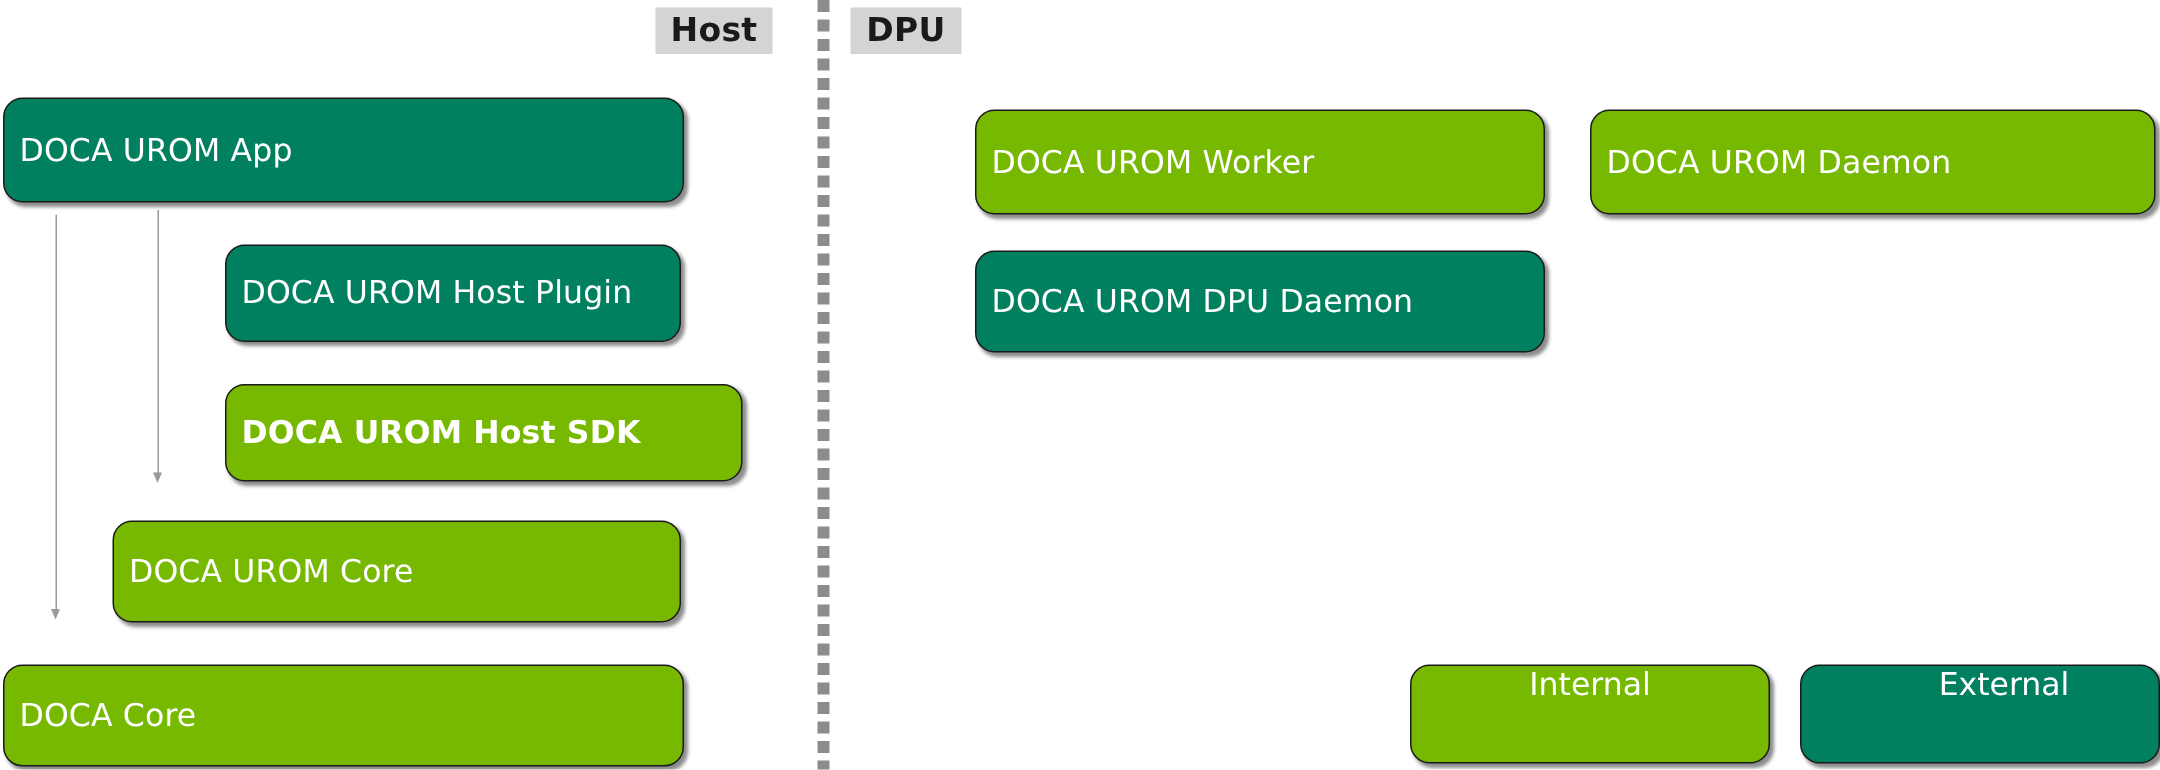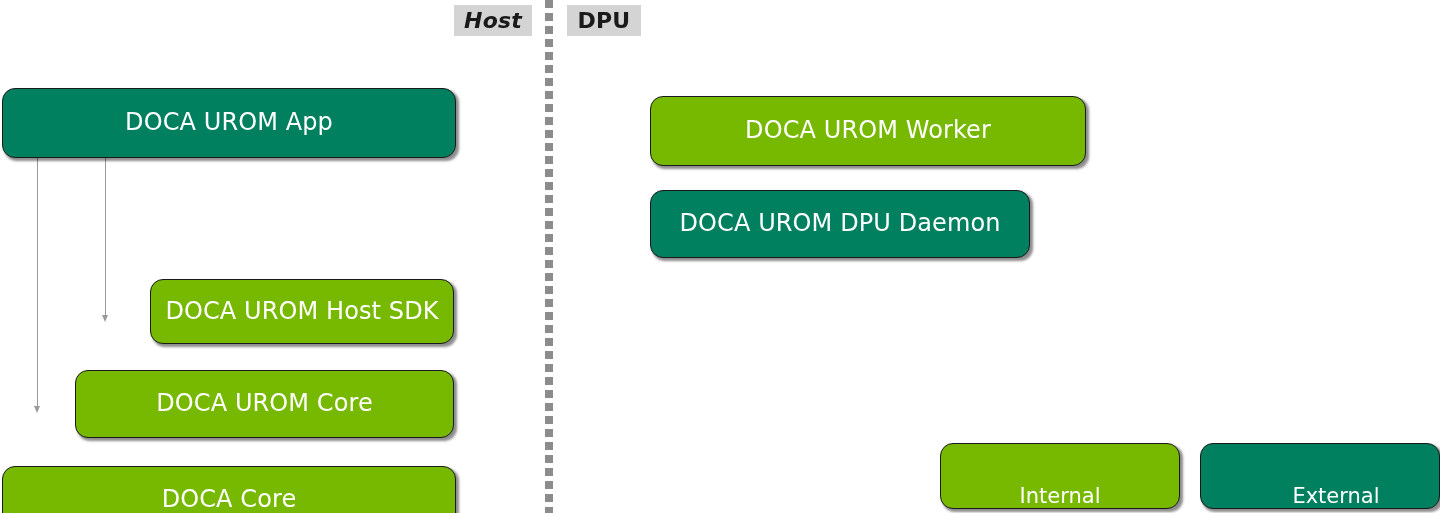--- a/index.html
+++ b/index.html
@@ -25,29 +25,27 @@
 
   
   .block {
     position: absolute;
     box-sizing: border-box;
     border-radius: 13px;
     border: 1.2px solid #1a1a1a;
     color: #ffffff;
     display: flex;
     align-items: center;
-    justify-content: center;
     text-align: center;
-    font-size: 24px;
+    font-size: 21px;
     font-weight: 400;
     letter-spacing: 0.1px;
     line-height: 1.15;
     box-shadow: 2.5px 2.5px 2.5px rgba(0,0,0,0.45);
     padding: 0 10px;
-    margin-top: 23px;
   }
   .block.teal  { background: #00805f; }
   .block.green { background: #76b900; }
 
   
   .section-tag {
     position: absolute;
     background: #d4d4d4;
     color: #1a1a1a;
     font-size: 22px;
@@ -91,34 +89,34 @@
   }
 
   
   .legend-item {
     position: absolute;
     box-sizing: border-box;
     border-radius: 13px;
     border: 1.2px solid #1a1a1a;
     color: #ffffff;
     display: flex;
-    align-items: flex-end;
+    align-items: flex-start;
     justify-content: center;
     font-size: 21px;
     box-shadow: 2.5px 2.5px 2.5px rgba(0,0,0,0.45);
   }
   .legend-item.green { background: #76b900; }
   .legend-item.teal  { background: #00805f; }
 </style>
 </head>
 <body>
 
 <div id="diagram">
 
-  <div class="section-tag" id="tag-host" style="left: 454px; top: 5px; width: 78px; height: 31px; font-style: italic;">
+  <div class="section-tag" id="tag-host" style="left: 437px; top: 5px; width: 78px; height: 31px;">
       <span>Host</span>
     </div>
   <div class="section-tag" id="tag-dpu" style="left: 567px; top: 5px; width: 74px; height: 31px;">
       <span>DPU</span>
     </div>
 
   <div class="divider" id="divider" style="left: 545px;">
       <div class="dot" style="top: 0px; width: 8px; height: 8px; background: rgb(140, 140, 140);"></div>
       <div class="dot" style="top: 13px; width: 8px; height: 8px; background: rgb(140, 140, 140);"></div>
       <div class="dot" style="top: 26px; width: 8px; height: 8px; background: rgb(140, 140, 140);"></div>
@@ -164,32 +162,38 @@
   <div id="arrows">
       <div class="arrow-line" style="left: 37px; top: 143px; height: 264px;"></div>
       <div class="arrow-head" style="left: 34px; top: 406px;"></div>
       <div class="arrow-line" style="left: 105px; top: 140px; height: 176px;"></div>
       <div class="arrow-head" style="left: 102px; top: 315px;"></div>
     </div>
 
   <div class="block teal" id="b-host-0" style="left: 2px; top: 65px; width: 454px; height: 70px;">
       <span>DOCA UROM App</span>
     </div>
-  <div class="block green" id="b-host-2" style="left: 150px; top: 256px; width: 304px; height: 65px;">
+  <div class="block teal" id="b-host-1" style="left: 150px; top: 163px; width: 304px; height: 65px;">
+      <span>DOCA UROM Host Plugin</span>
+    </div>
+  <div class="block green" id="b-host-2" style="left: 150px; top: 256px; width: 345px; height: 65px; font-weight: bold;">
       <span>DOCA UROM Host SDK</span>
     </div>
   <div class="block green" id="b-host-3" style="left: 75px; top: 347px; width: 379px; height: 68px;">
       <span>DOCA UROM Core</span>
     </div>
   <div class="block green" id="b-host-4" style="left: 2px; top: 443px; width: 454px; height: 68px;">
       <span>DOCA Core</span>
     </div>
 
-  <div class="block green" id="b-dpu-0" style="left: 650px; top: 73px; width: 436px; height: 70px;">
+  <div class="block green" id="b-dpu-0" style="left: 650px; top: 73px; width: 380px; height: 70px;">
       <span>DOCA UROM Worker</span>
+    </div>
+  <div class="block green" id="b-dpu-1" style="left: 1060px; top: 73px; width: 377px; height: 70px;">
+      <span>DOCA UROM Daemon</span>
     </div>
   <div class="block teal" id="b-dpu-2" style="left: 650px; top: 167px; width: 380px; height: 68px;">
       <span>DOCA UROM DPU Daemon</span>
     </div>
 
   <div class="legend-item green" id="lg-0" style="left: 940px; top: 443px; width: 240px; height: 66px;">
       <span>Internal</span>
     </div>
   <div class="legend-item teal" id="lg-1" style="left: 1200px; top: 443px; width: 240px; height: 66px; padding-left: 32px;">
       <span>External</span>

